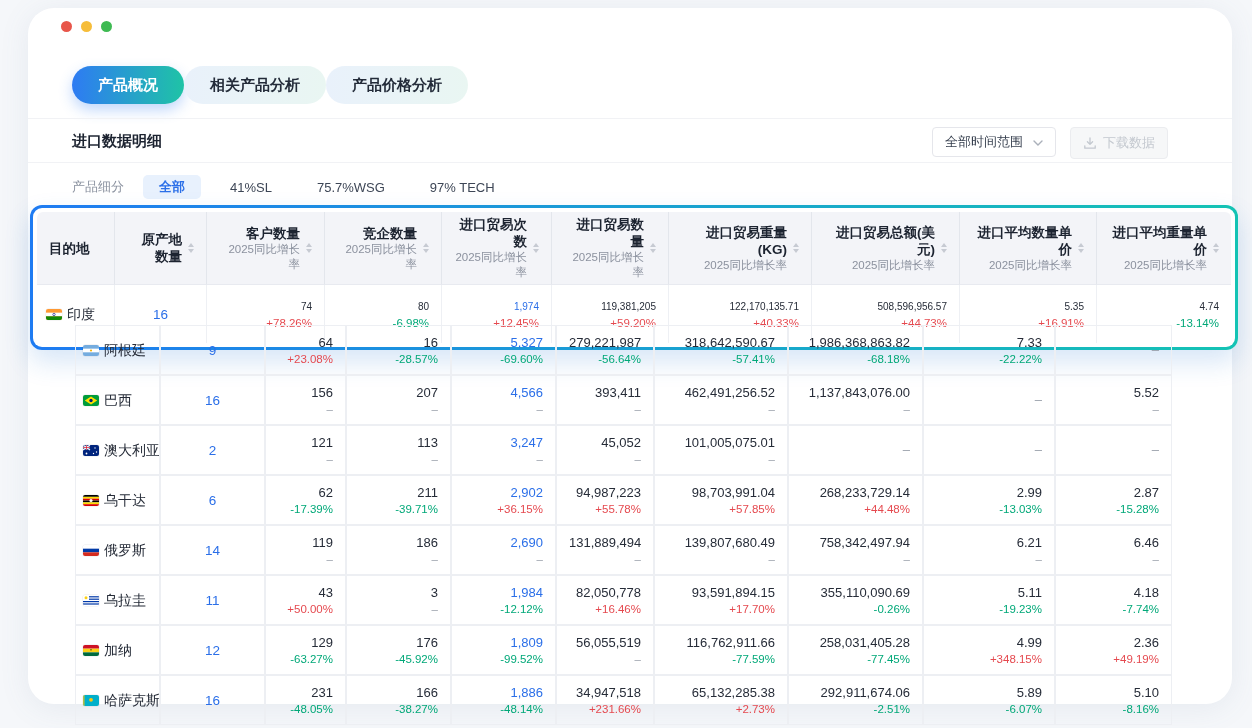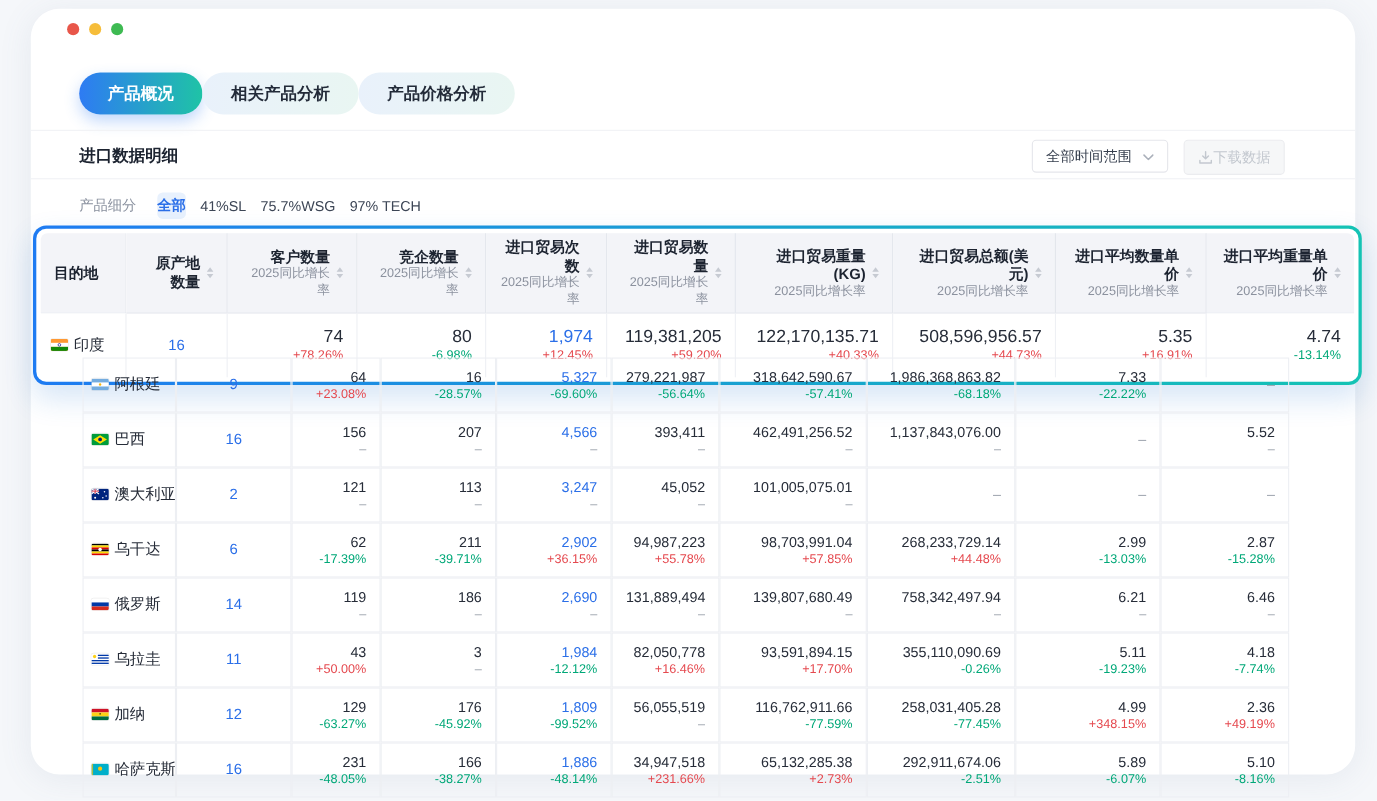--- a/index.html
+++ b/index.html
@@ -32,26 +32,26 @@
   .d1{top:110px;} .d2{top:154px;}
   
   .section-title{position:absolute;left:44px;top:124px;font-size:15px;font-weight:700;color:#1c2330;}
   .controls{position:absolute;right:64px;top:119px;display:flex;gap:14px;}
   .select{
     height:28px;border:1px solid #e5e6eb;border-radius:4px;background:#fff;
     display:flex;align-items:center;gap:10px;padding:0 12px;font-size:13px;color:#363f4e;cursor:pointer;
   }
   .btn-download{
     height:30px;border:1px solid #ebecef;border-radius:4px;background:#f6f7f8;
-    display:flex;align-items:center;padding:0 12px;font-size:13px;color:#c3c8cf;cursor:pointer;
+    display:flex;align-items:center;gap:6px;padding:0 12px;font-size:13px;color:#c3c8cf;cursor:pointer;
   }
   
   .filters{position:absolute;left:44px;top:167px;display:flex;align-items:center;gap:13px;font-size:13px;}
   .filters .flabel{color:#8a919f;margin-right:6px;}
-  .fopt{color:#3d4656;cursor:pointer;padding:3px 0;border-radius:5px;}
+  .fopt{color:#3d4656;cursor:pointer;padding:3px 16px;border-radius:5px;}
   .fopt.active{color:#2b6fe8;background:#e8f1fd;font-weight:700;}
   
   .hl-box{
     position:absolute;left:2px;top:197px;width:1202px;
     background:linear-gradient(90deg,#1e7bf2,#14c3b4);
     border-radius:12px;padding:3px;
     box-shadow:0 12px 26px rgba(36,118,210,.18);
   }
   .hl-inner{background:#fff;border-radius:9px;padding:4px;}
   table{border-spacing:0;table-layout:fixed;width:100%;}
@@ -71,21 +71,21 @@
   .th-sub{font-size:11.5px;color:#8b919e;line-height:15px;}
   th.wrap .th-title{display:inline-block;width:42px;}
   .sort{display:inline-flex;flex-direction:column;gap:2px;margin-left:6px;cursor:pointer;}
   .sort i{display:block;width:0;height:0;border-left:3.5px solid transparent;border-right:3.5px solid transparent;}
   .sort .tu{border-bottom:4px solid #c6cad2;}
   .sort .td{border-top:4px solid #c6cad2;}
   
   td{vertical-align:middle;}
   .hl-table td{height:50px;padding:4px 12px;border-right:1px solid #eef0f4;}
   .hl-table td:last-child{border-right:none;}
-  .hl-table .v{font-size:16px;}
+  .hl-table .v{font-size:10px;}
   .body-table td{border:1px solid #edeff3;height:42px;padding:3px 12px;}
   .body-table .v{font-size:13px;}
   .td-num{text-align:right;}
   .v{color:#262c38;line-height:18px;}
   .v.link{color:#2b6fe8;cursor:pointer;}
   .v.na{color:#9aa1ab;}
   .c{font-size:11.5px;line-height:15px;}
   .c.up{color:#e5494f;}
   .c.down{color:#00a878;}
   .c.na{color:#9aa1ab;}

